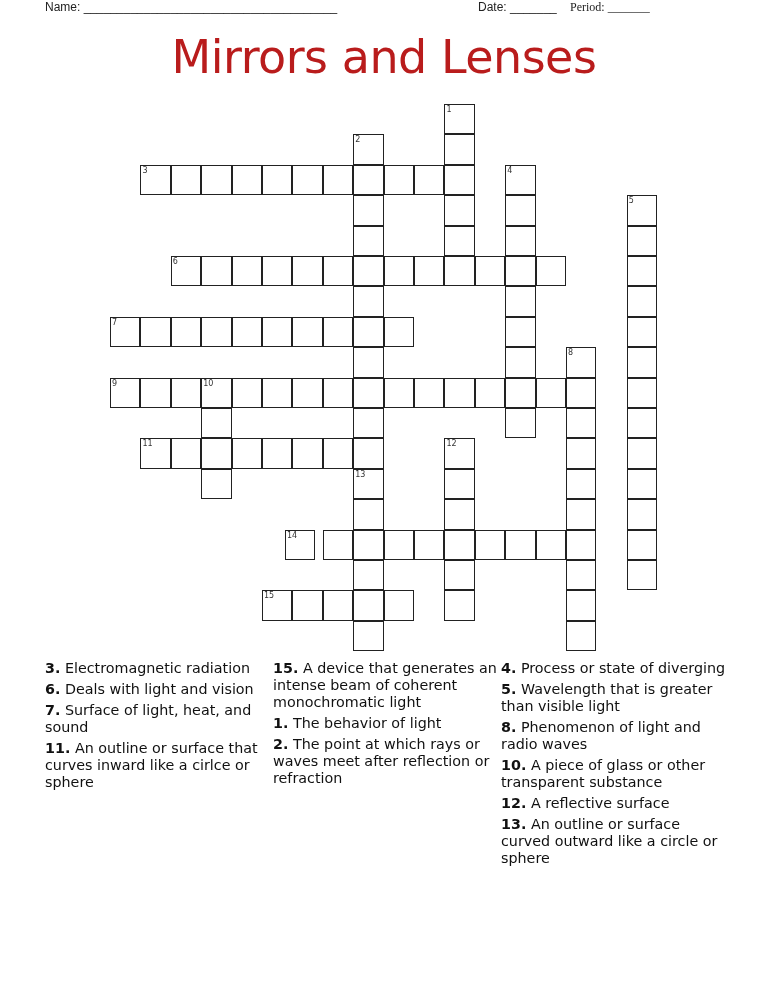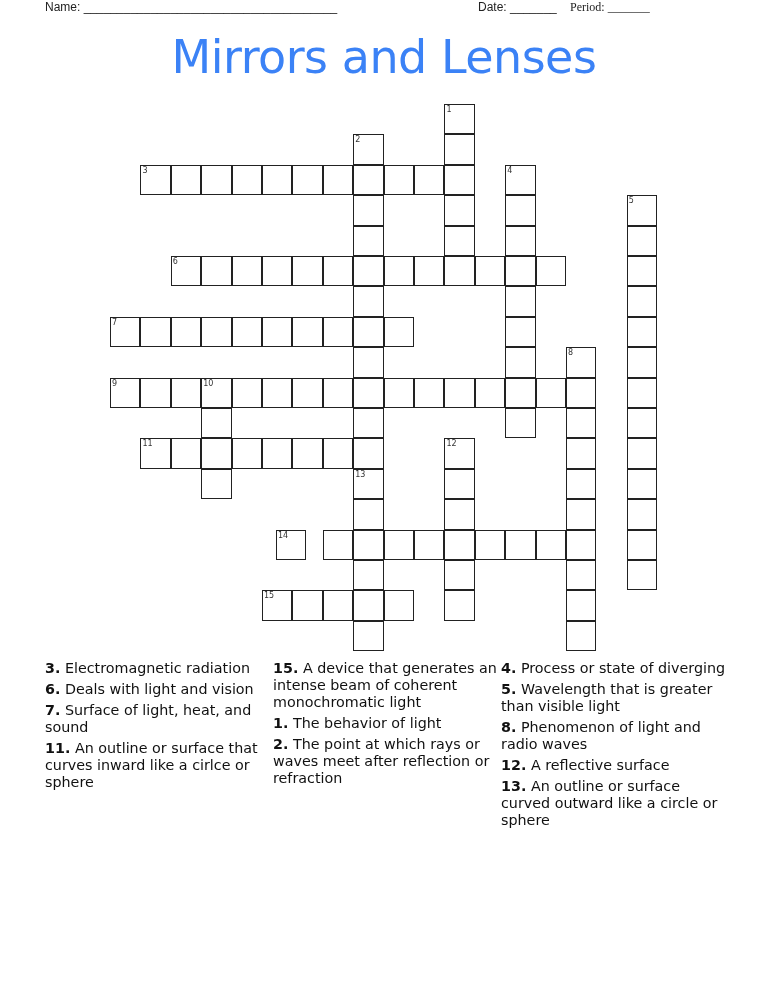--- a/index.html
+++ b/index.html
@@ -1,18 +1,18 @@
 <!DOCTYPE html>
 <html><head>
 <meta charset="utf-8">
 <style>
   html, body { margin:0; padding:0; background:#fff; }
   body { width:768px; height:994px; position:relative; overflow:hidden; font-family:"DejaVu Sans", sans-serif; color:#111; }
   .hdr { position:absolute; top:0; font-family:"Liberation Sans", sans-serif; font-size:12px; color:#222; white-space:nowrap;text-align:center; }
-  .title { position:absolute; top:30px; left:0; width:768px; text-align:center; font-size:46px; color:#3b82f6; font-family:"DejaVu Sans", sans-serif; letter-spacing:-0.5px; }
+  .title { position:absolute; top:30px; left:0; width:768px; text-align:center; font-size:46px; color:#b91c1c; font-family:"DejaVu Sans", sans-serif; letter-spacing:-0.5px; }
   #grid { position:absolute; left:0; top:0; width:768px; height:660px; }
   .cell { position:absolute; width:30.4px; height:30.4px; box-sizing:border-box; border:1.3px solid #222; background:#fff; }
   .num { position:absolute; left:1px; top:0px; font-size:8px; color:#333; line-height:9px; font-family:"DejaVu Sans", sans-serif; }
   .col { position:absolute; top:660px; width:225px; font-size:14.3px; line-height:17px; }
   .sec { text-decoration:underline; font-weight:bold; display:block; }
   .clue { margin-bottom:4px; }
   .clue b { font-weight:bold; }
 </style>
 </head>
 <body>
@@ -154,21 +154,21 @@
     <div class="cell" style="left: 444.4px; top: 560px;"></div>
     <div class="cell" style="left: 444.4px; top: 590.4px;"></div>
     <div class="cell" style="left: 353.2px; top: 468.8px;">
       <span class="num">13</span>
     </div>
     <div class="cell" style="left: 353.2px; top: 499.2px;"></div>
     <div class="cell" style="left: 353.2px; top: 529.6px;"></div>
     <div class="cell" style="left: 353.2px; top: 560px;"></div>
     <div class="cell" style="left: 353.2px; top: 590.4px;"></div>
     <div class="cell" style="left: 353.2px; top: 620.8px;"></div>
-    <div class="cell" style="left: 276px; top: 529.6px;">
+    <div class="cell" style="left: 285px; top: 529.6px;">
       <span class="num">14</span>
     </div>
     <div class="cell" style="left: 322.8px; top: 529.6px;"></div>
     <div class="cell" style="left: 383.6px; top: 529.6px;"></div>
     <div class="cell" style="left: 414px; top: 529.6px;"></div>
     <div class="cell" style="left: 474.8px; top: 529.6px;"></div>
     <div class="cell" style="left: 505.2px; top: 529.6px;"></div>
     <div class="cell" style="left: 535.6px; top: 529.6px;"></div>
     <div class="cell" style="left: 262px; top: 590.4px;">
       <span class="num">15</span>
@@ -188,15 +188,16 @@
 <div class="col" style="left:273px;">
   <div class="clue"><b>15.</b> <span>A device that generates an intense beam of coherent monochromatic light</span></div>
   <div class="clue"><b>1.</b> <span>The behavior of light</span></div>
   <div class="clue"><b>2.</b> <span>The point at which rays or waves meet after reflection or refraction</span></div>
 </div>
 
 <div class="col" style="left:501px;">
   <div class="clue"><b>4.</b> <span>Process or state of diverging</span></div>
   <div class="clue"><b>5.</b> <span>Wavelength that is greater than visible light</span></div>
   <div class="clue"><b>8.</b> <span>Phenomenon of light and radio waves</span></div>
+  <div class="clue"><b>10.</b> <span>A piece of glass or other transparent substance</span></div>
   <div class="clue"><b>12.</b> <span>A reflective surface</span></div>
   <div class="clue"><b>13.</b> <span>An outline or surface curved outward like a circle or sphere</span></div>
 </div>
 
 </body></html>

